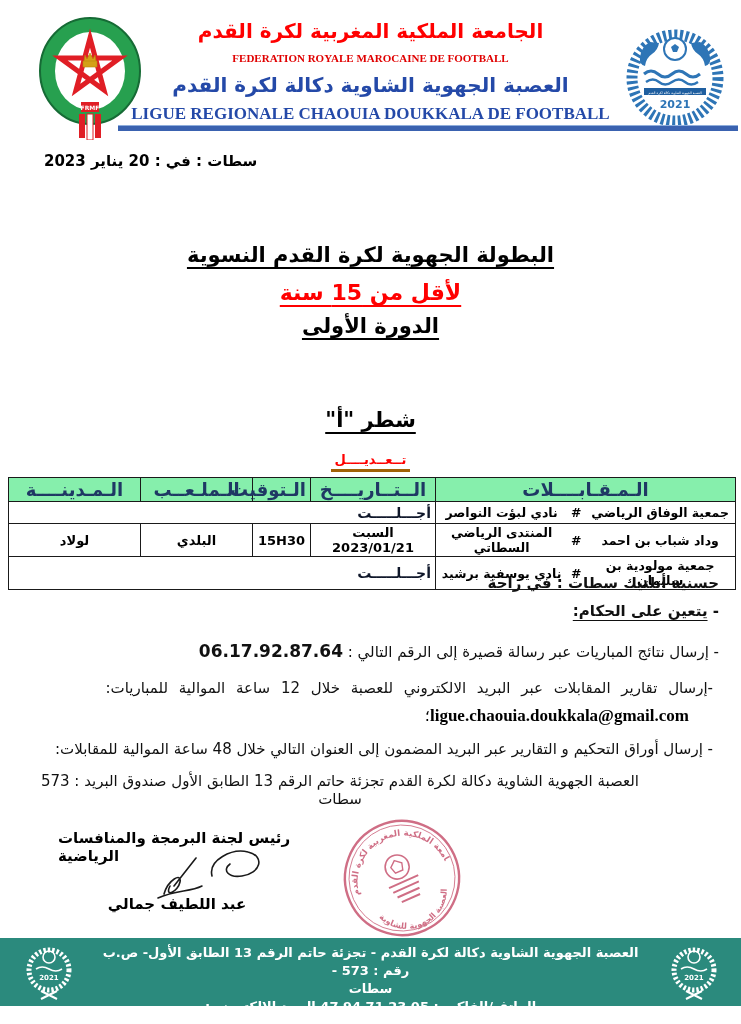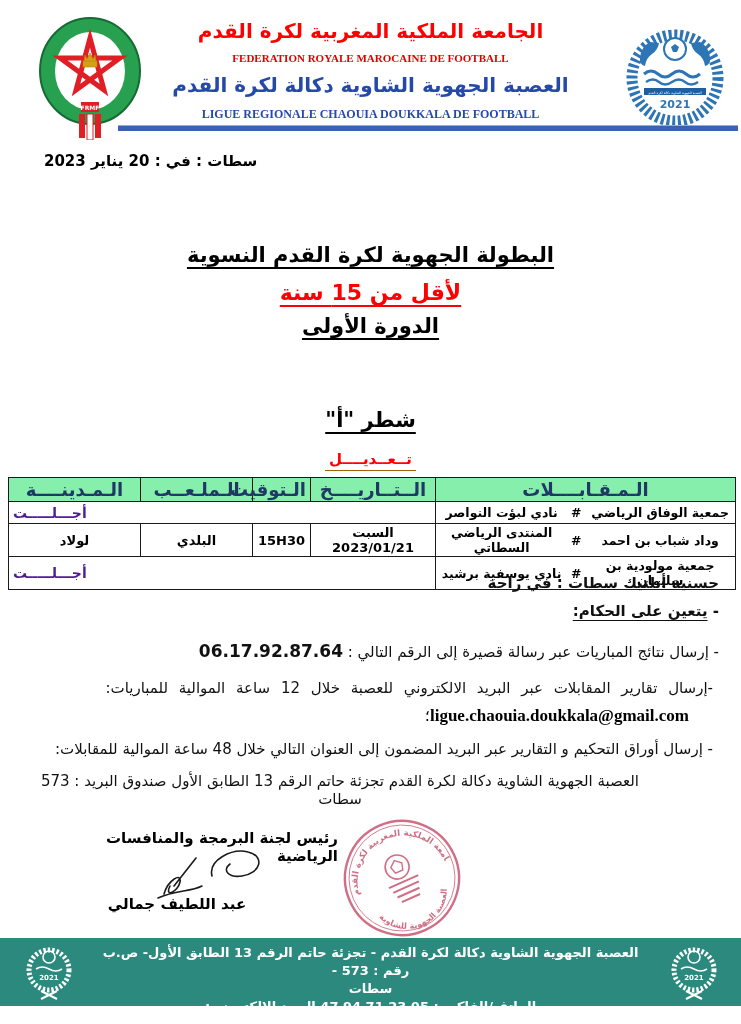--- a/index.html
+++ b/index.html
@@ -5,61 +5,61 @@
   html,body{margin:0;padding:0;background:#fff;}
   .page{position:relative;width:741px;height:1024px;background:#fff;overflow:hidden;
         font-family:"DejaVu Sans",sans-serif;}
   .abs{position:absolute;}
   
   .hdr-text{left:128px;right:128px;top:16px;text-align:center;}
   .hdr-ar-red{color:#FF0000;font-weight:bold;font-size:20px;line-height:30px;direction:rtl;}
   .hdr-fr-red{color:#E00000;font-weight:bold;font-size:11px;line-height:24px;
               font-family:"Liberation Serif","DejaVu Serif",serif;}
   .hdr-ar-blue{color:#2449A8;font-weight:bold;font-size:20px;line-height:31px;direction:rtl;}
-  .hdr-fr-blue{color:#2449A8;font-weight:bold;font-size:12px;line-height:26px;
+  .hdr-fr-blue{color:#2449A8;font-weight:bold;font-size:17px;line-height:26px;
                font-family:"Liberation Serif","DejaVu Serif",serif;}
   .hdr-rule{left:118px;top:125px;width:620px;height:5px;background:#3A62B0;border-top:1px solid #8FAEDC;}
   
   .date-line{left:44px;top:152px;font-size:15px;font-weight:bold;direction:rtl;}
   
   .title-line{left:0;width:741px;text-align:center;direction:rtl;font-weight:bold;font-size:21px;
               text-underline-offset:5px;}
   .t1{top:243px;text-decoration:underline;text-decoration-thickness:2px;}
   .t2{top:280px;color:#FF0000;font-size:22px;text-decoration:underline;text-decoration-thickness:2px;}
   .t3{top:314px;text-decoration:underline;text-decoration-thickness:2px;}
   .sec{top:408px;text-decoration:underline;text-decoration-thickness:2px;}
   .amend-wrap{top:449px;left:0;width:741px;text-align:center;}
-  .amend{display:inline-block;color:#FF0000;font-weight:bold;font-size:15px;
-         border-bottom:1px solid #a16207;padding:0 4px 2px;direction:rtl;}
+  .amend{display:inline-block;color:#FF0000;font-weight:bold;font-size:13px;
+         border-bottom:3px solid #a16207;padding:0 4px 2px;direction:rtl;}
   
   .tblwrap{left:8px;top:477px;width:727px;}
   table.matches{border-collapse:collapse;width:100%;direction:rtl;table-layout:fixed;}
   table.matches th,table.matches td{border:1px solid #1a1a1a;padding:1px 4px;height:19px;}
   table.matches th{background:#86efac;color:#1F3864;font-size:18px;font-weight:bold;text-align:center;}
   td.matchcell{padding:1px 10px;}
   .match{display:flex;align-items:center;font-size:12.5px;font-weight:bold;}
   .match .home{flex:1.15;text-align:center;}
   .match .vs{width:26px;text-align:center;font-weight:bold;}
   .match .away{flex:1;text-align:center;}
-  td.postponed{color:#4c1d95;font-weight:bold;font-size:14px;text-align:left;letter-spacing:1px;}
+  td.postponed{color:#0f172a;font-weight:bold;font-size:14px;text-align:right;letter-spacing:1px;}
   td.c{font-size:13px;font-weight:bold;text-align:center;}
   
   .note{direction:rtl;font-size:15px;color:#111;}
   .rest{top:574px;right:22px;font-weight:bold;}
   .refs{top:602px;right:22px;font-weight:bold;}
   .refs .u{text-decoration:underline;text-underline-offset:4px;}
   .b1{top:641px;right:22px;}
   .b1 .phone{font-weight:bold;font-size:17px;}
   .b2{top:679px;right:28px;word-spacing:6px;}
   .emailline{top:706px;right:52px;direction:rtl;font-size:16px;}
   .emailline .email{font-family:"Liberation Serif","DejaVu Serif",serif;font-weight:bold;font-size:17px;}
   .b3{top:740px;right:28px;}
   .addr{top:772px;left:40px;width:600px;text-align:center;}
   
-  .sigtitle{top:829px;left:58px;width:280px;text-align:right;font-weight:bold;font-size:15px;direction:rtl;}
+  .sigtitle{top:829px;left:58px;width:280px;text-align:left;font-weight:bold;font-size:15px;direction:rtl;}
   .sig-squiggle{top:846px;left:120px;}
   .signame{top:895px;left:92px;width:170px;text-align:center;font-weight:bold;font-size:15px;direction:rtl;}
   .stamp{top:816px;left:340px;transform:rotate(-24deg);opacity:.85;}
   
   .footer{left:0;top:938px;width:741px;height:68px;background:#2B8A7D;color:#fff;}
   .footer-inner{position:absolute;left:100px;right:100px;top:6px;text-align:center;direction:rtl;
                 font-weight:bold;font-size:13px;line-height:18px;}
   .footer-logo{position:absolute;top:5px;}
   .fl-left{left:20px;} .fl-right{right:18px;}
 </style>

